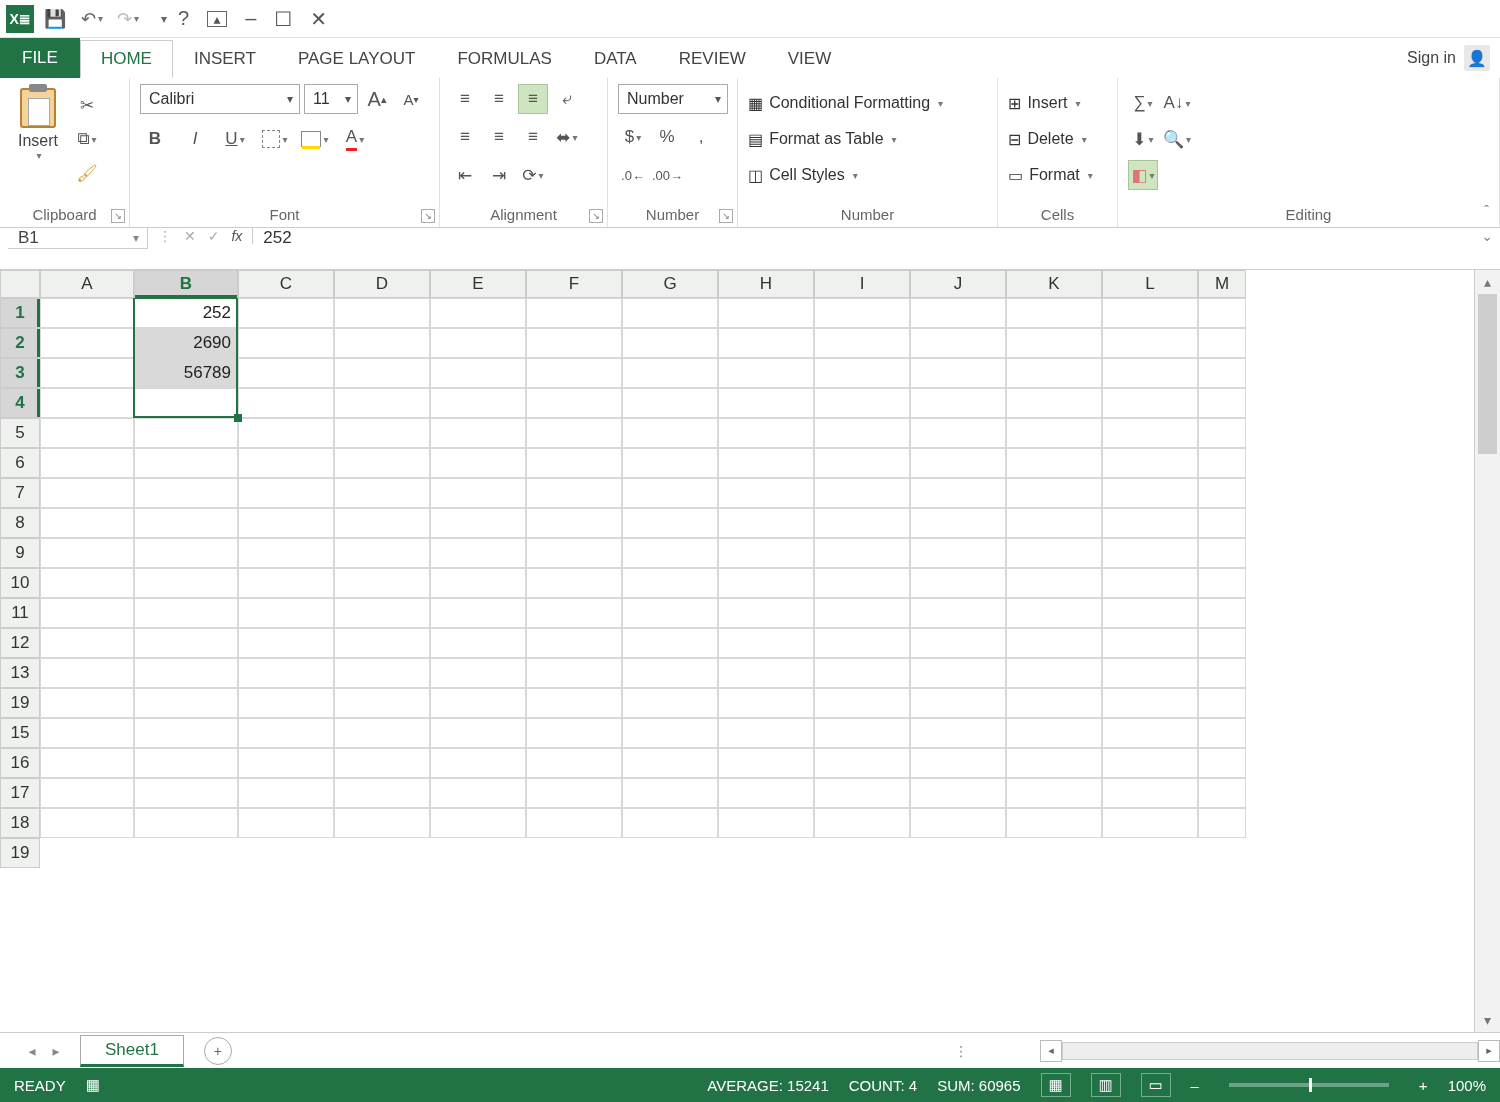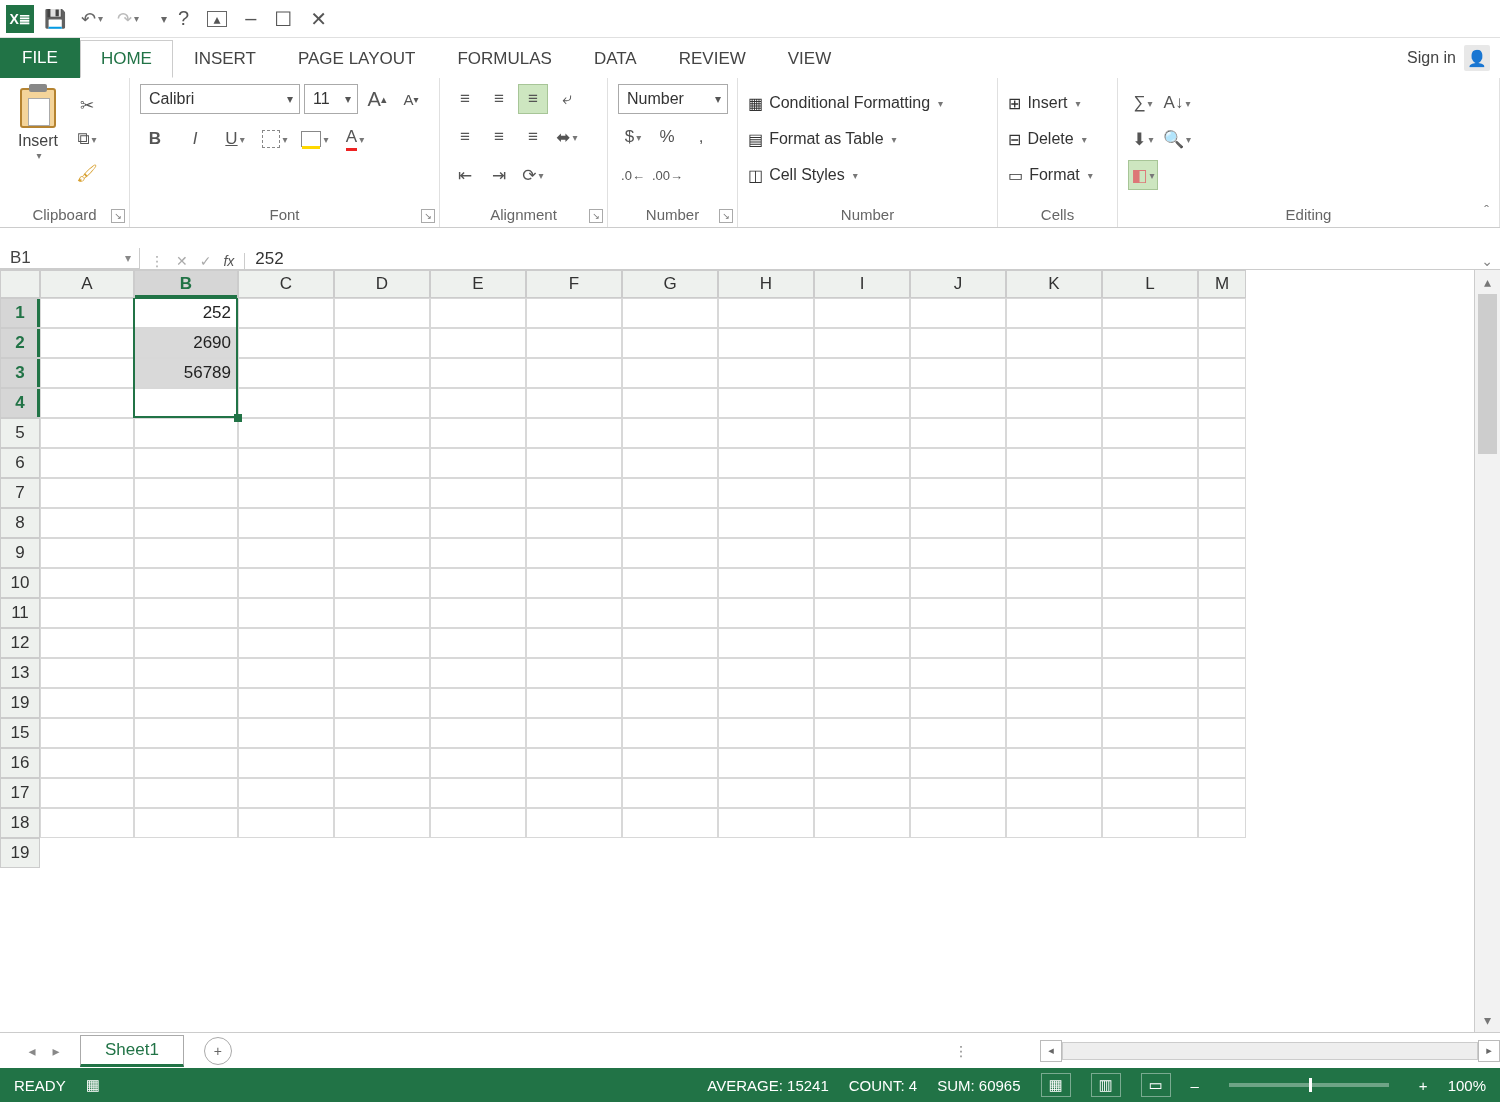--- a/index.html
+++ b/index.html
@@ -129,21 +129,22 @@
 
 
 .style-row { display:flex; align-items:center; gap:6px; font-size:16px; color:#333; height:30px;}
 .style-row .dd-mark{margin-left:2px;}
 
 
 .formula-row {
   height: 42px;
   border-bottom: 1px solid #ccc;
   display: flex;
-  align-items: flex-end;
+  align-items: flex-start;
+  padding-left: 8px;
 }
 .namebox {
   width: 140px;
   border: 1px solid #ccc;
   border-top: none;
   border-left: none;
   display:flex; align-items:center; padding:0 10px;
   font-size:17px;
   position:relative;
 }

